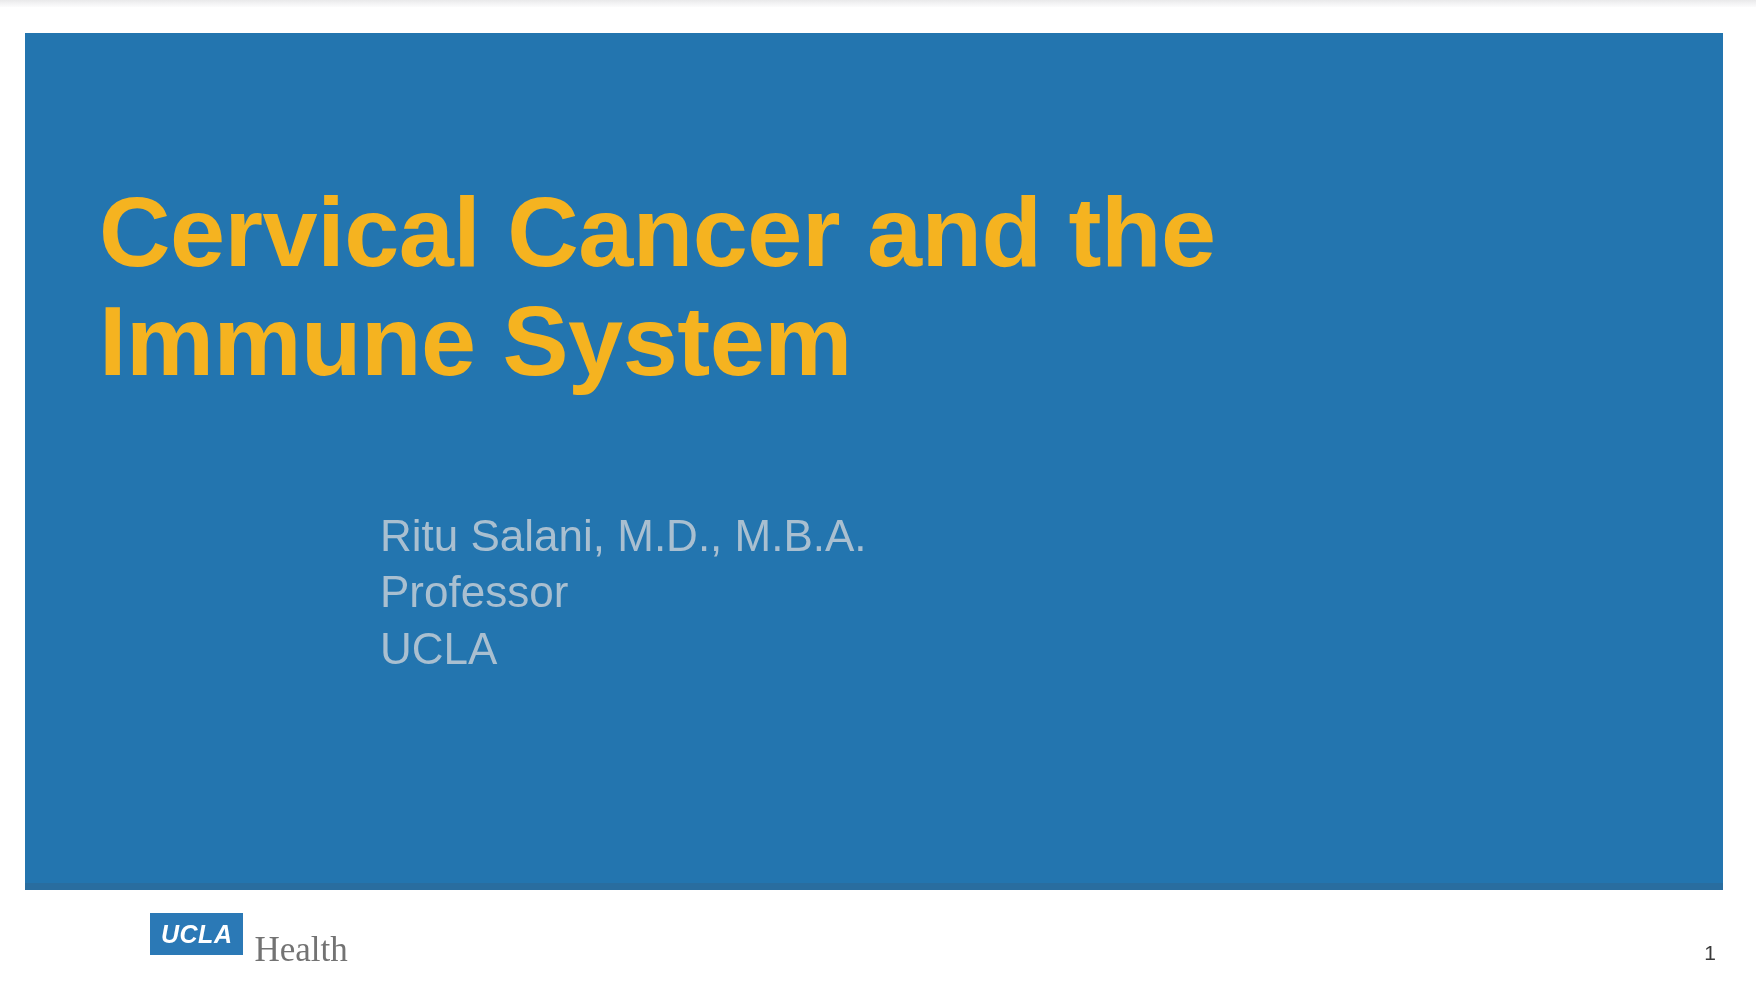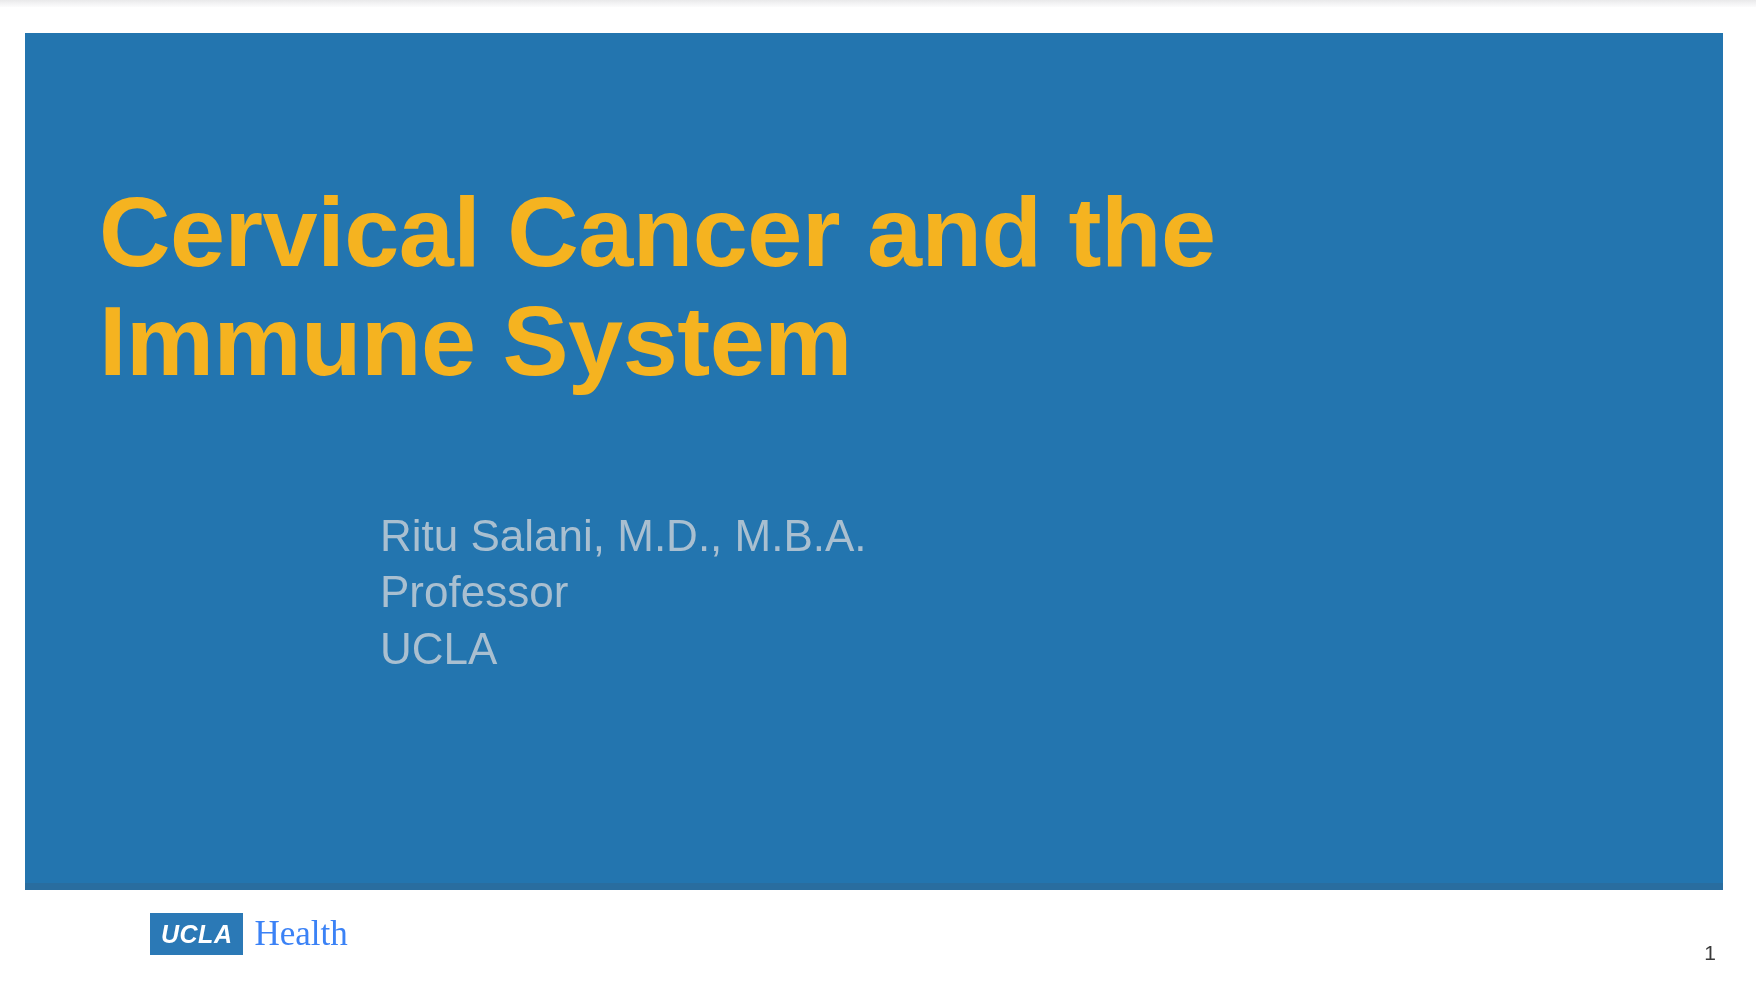--- a/index.html
+++ b/index.html
@@ -117,27 +117,28 @@
   #ucla-mark-text {
     color: #ffffff;
     font-family: "Liberation Sans", sans-serif;
     font-weight: bold;
     font-style: italic;
     font-size: 25px;
     letter-spacing: 0.5px;
     line-height: 1;
   }
   #health-word {
-    color: #3b82f6;
+    color: #737373;
     font-family: "Liberation Serif", serif;
     font-weight: normal;
     font-size: 35px;
     line-height: 42px;
     margin-left: 11px;
     letter-spacing: 0px;
+    margin-top: 16px;
   }
 
   #page-number {
     position: absolute;
     right: 40px;
     top: 52px;
     color: #3a3a3a;
     font-family: "Liberation Sans", sans-serif;
     font-size: 21px;
     line-height: 1;

